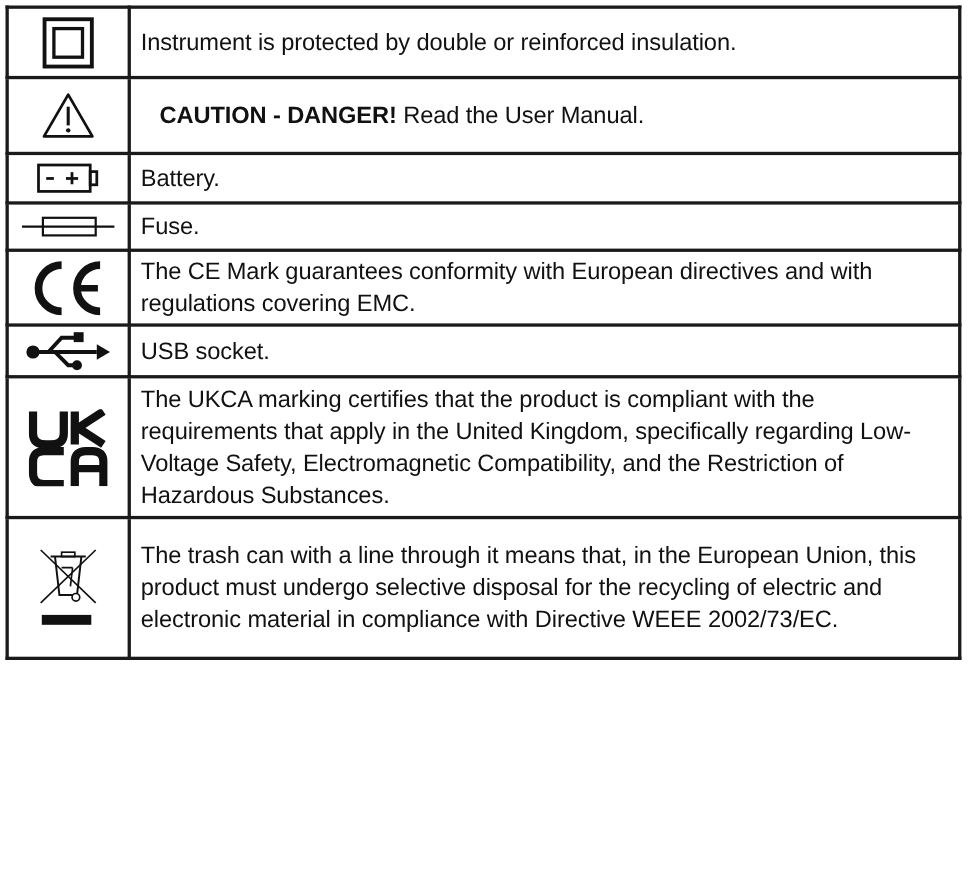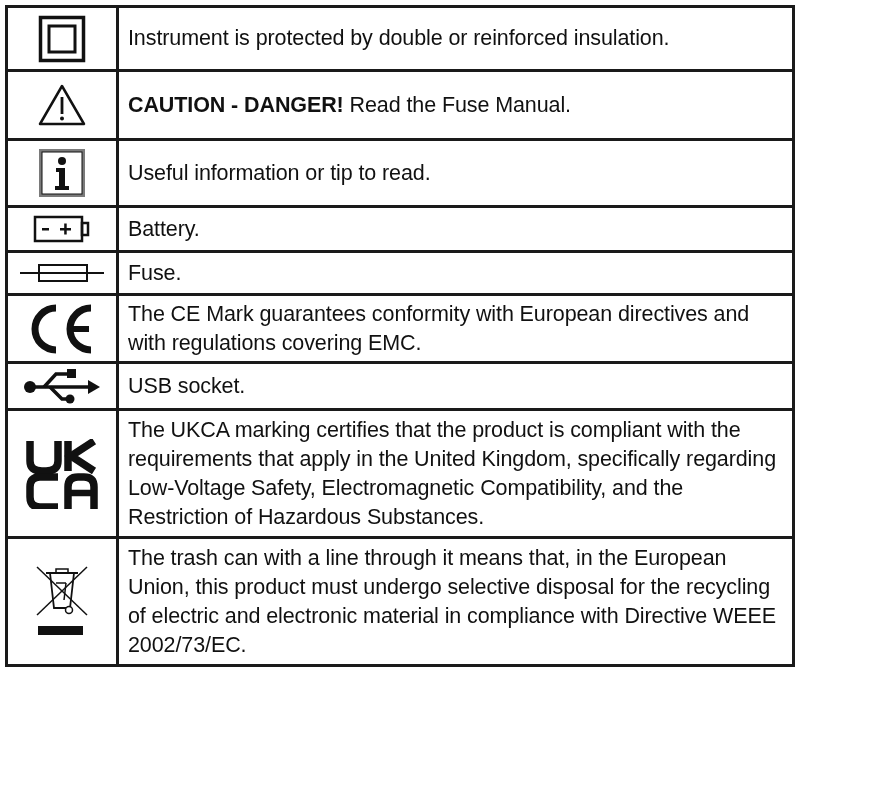--- a/index.html
+++ b/index.html
@@ -1,22 +1,22 @@
 <!DOCTYPE html>
 <html><head>
 <meta charset="utf-8">
 <style>
   html, body { margin:0; padding:0; background:#ffffff; }
   body { width:880px; height:798px; position:relative; overflow:hidden; font-family:"Liberation Sans", sans-serif; color:#111; }
-  #symtable { position:absolute; left:5px; top:5px; width:790px; border-collapse:collapse; table-layout:fixed; }
+  #symtable { position:absolute; left:5px; top:5px; width:869px; border-collapse:collapse; table-layout:fixed; }
   #symtable td { border:3px solid #1a1a1a; padding:0; vertical-align:middle; }
   #symtable td.icon { width:108px; text-align:center; }
   #symtable td.desc { padding:0 8px 0 9px; font-size:21.5px; line-height:29px; letter-spacing:-0.1px; }
   .icon svg { display:block; margin:0 auto; }
-  b { font-weight:bold; }
+  b { font-weight:bold;margin-left:17px; }
 </style>
 </head>
 <body>
 
 <table id="symtable">
   <tbody>
       <tr style="height:64px">
     <td class="icon">
       <svg width="48" height="48" viewBox="0 0 48 48">
             <rect x="2.5" y="2.5" width="43" height="43" fill="none" stroke="#111" stroke-width="3.5"></rect>
@@ -26,32 +26,21 @@
     <td class="desc">Instrument is protected by double or reinforced insulation.</td>
   </tr>
   <tr style="height:69px">
     <td class="icon">
       <svg width="50" height="44" viewBox="0 0 50 44">
             <path d="M25 3 L47 41 L3 41 Z" fill="none" stroke="#111" stroke-width="2.5" stroke-linejoin="round"></path>
             <rect x="23.6" y="14" width="2.8" height="17" fill="#111"></rect>
             <circle cx="25" cy="35.5" r="2" fill="#111"></circle>
           </svg>
     </td>
-    <td class="desc"><b>CAUTION - DANGER!</b><span> Read the Fuse Manual.</span></td>
-  </tr>
-  <tr style="height:67px">
-    <td class="icon">
-      <svg width="48" height="50" viewBox="0 0 48 50">
-            <rect x="1" y="1" width="46" height="48" fill="#7a7a7a"></rect>
-            <rect x="4" y="4" width="40" height="42" fill="#fff" stroke="#111" stroke-width="1"></rect>
-            <circle cx="24" cy="13" r="4" fill="#111"></circle>
-            <path d="M18 20 L27 20 L27 38 L31 38 L31 42 L17 42 L17 38 L21 38 L21 24 L18 24 Z" fill="#111"></path>
-          </svg>
-    </td>
-    <td class="desc">Useful information or tip to read.</td>
+    <td class="desc"><b>CAUTION - DANGER!</b><span> Read the User Manual.</span></td>
   </tr>
   <tr style="height:45px">
     <td class="icon">
       <svg width="58" height="28" viewBox="0 0 58 28">
             <rect x="2" y="2" width="47" height="24" fill="none" stroke="#111" stroke-width="2.5"></rect>
             <rect x="49" y="8" width="6" height="12" fill="none" stroke="#111" stroke-width="2.5"></rect>
             <rect x="9" y="13" width="7" height="2.5" fill="#111"></rect>
             <rect x="27" y="13" width="11" height="2.5" fill="#111"></rect>
             <rect x="31.2" y="8.5" width="2.5" height="11" fill="#111"></rect>
           </svg>

